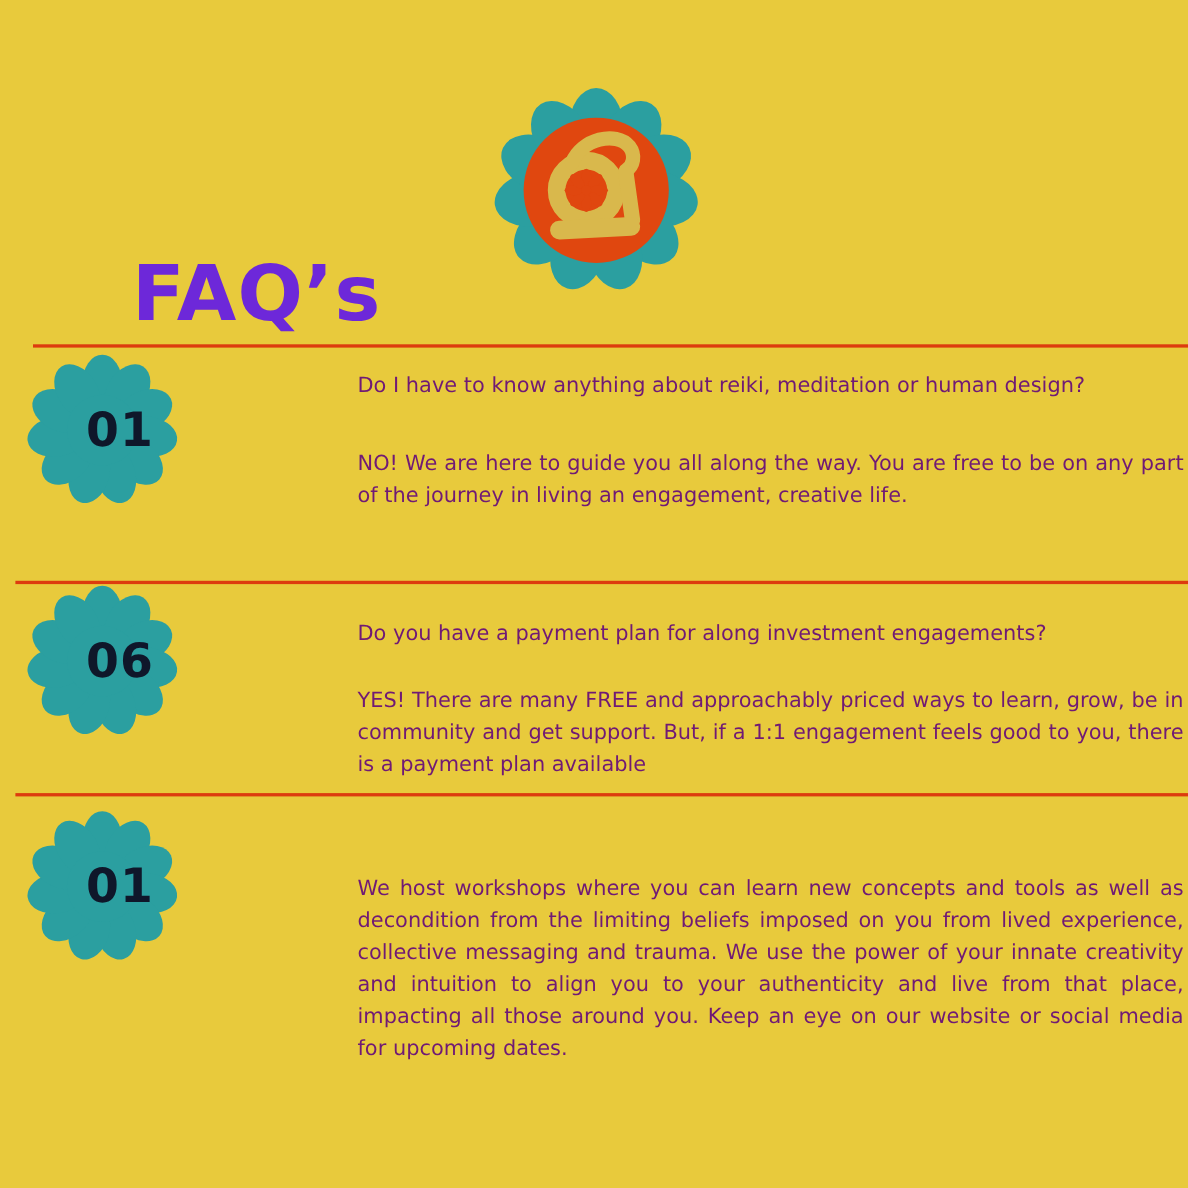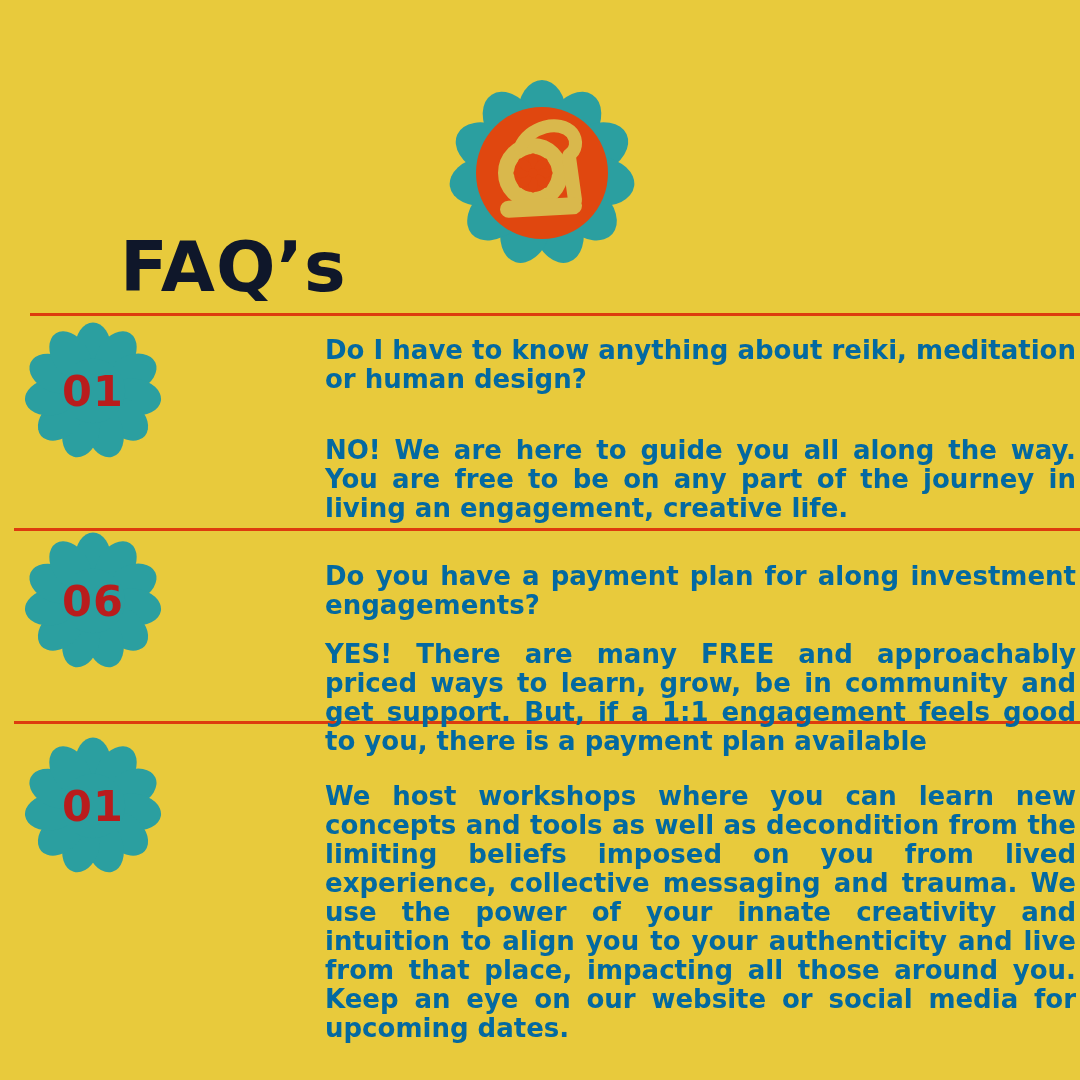--- a/index.html
+++ b/index.html
@@ -14,46 +14,46 @@
   .logo-wrap{position:absolute;left:447px;top:78px;width:190px;height:190px;}
   .logo-flower{position:absolute;left:0;top:0;width:190px;height:190px;}
   .logo-circle{
     position:absolute;left:29px;top:29px;width:132px;height:132px;
     background:#e0470f;border-radius:50%;
   }
   .logo-circle svg{position:absolute;left:0;top:0;width:132px;height:132px;}
   
   .page-title{
     position:absolute;left:120px;top:232px;
-    font-size:70px;font-weight:bold;letter-spacing:1px;color:#0f172a;
+    font-size:70px;font-weight:bold;letter-spacing:1px;color:#6d28d9;
     line-height:1;
   }
   
   .divider{position:absolute;height:3px;background:#dd3b0e;right:0;}
   .divider.d1{top:313px;left:30px;}
   .divider.d2{top:528px;left:14px;}
   .divider.d3{top:721px;left:14px;}
   
   .num-flower{position:absolute;width:140px;height:140px;left:23px;}
   .num-flower svg{position:absolute;left:0;top:0;width:140px;height:140px;}
   .num-flower .num{
-    position:absolute;left:0;top:0;width:140px;height:140px;
+    position:absolute;left:16px;top:0;width:140px;height:140px;
     display:flex;align-items:center;justify-content:center;
-    font-size:43px;font-weight:bold;color:#b91c1c;letter-spacing:1px;
+    font-size:43px;font-weight:bold;color:#0f172a;letter-spacing:1px;
   }
   .num-flower.f1{top:321px;}
   .num-flower.f2{top:531px;}
   .num-flower.f3{top:736px;}
   
   .qa{position:absolute;left:325px;width:751px;}
   .qa p{
-    margin:0;font-size:26px;line-height:29px;font-weight:bold;
-    text-align:justify;color:#0369a1;
+    margin:0;font-size:19px;line-height:29px;font-weight:normal;
+    text-align:justify;color:#701a75;
   }
-  .qa .answer{margin-top:20px;}
+  .qa .answer{margin-top:32px;}
   .qa.qa1{top:336px;}
   .qa.qa1 .answer{margin-top:42px;}
   .qa.qa2{top:562px;}
   .qa.qa3{top:762px;}
   .teal{fill:#2b9fa0;}
   .gold{fill:#d9b84c;stroke:none;}
   .gold-stroke{stroke:#d9b84c;fill:none;}
   .orange{fill:#e0470f;}
 </style>
 </head>

